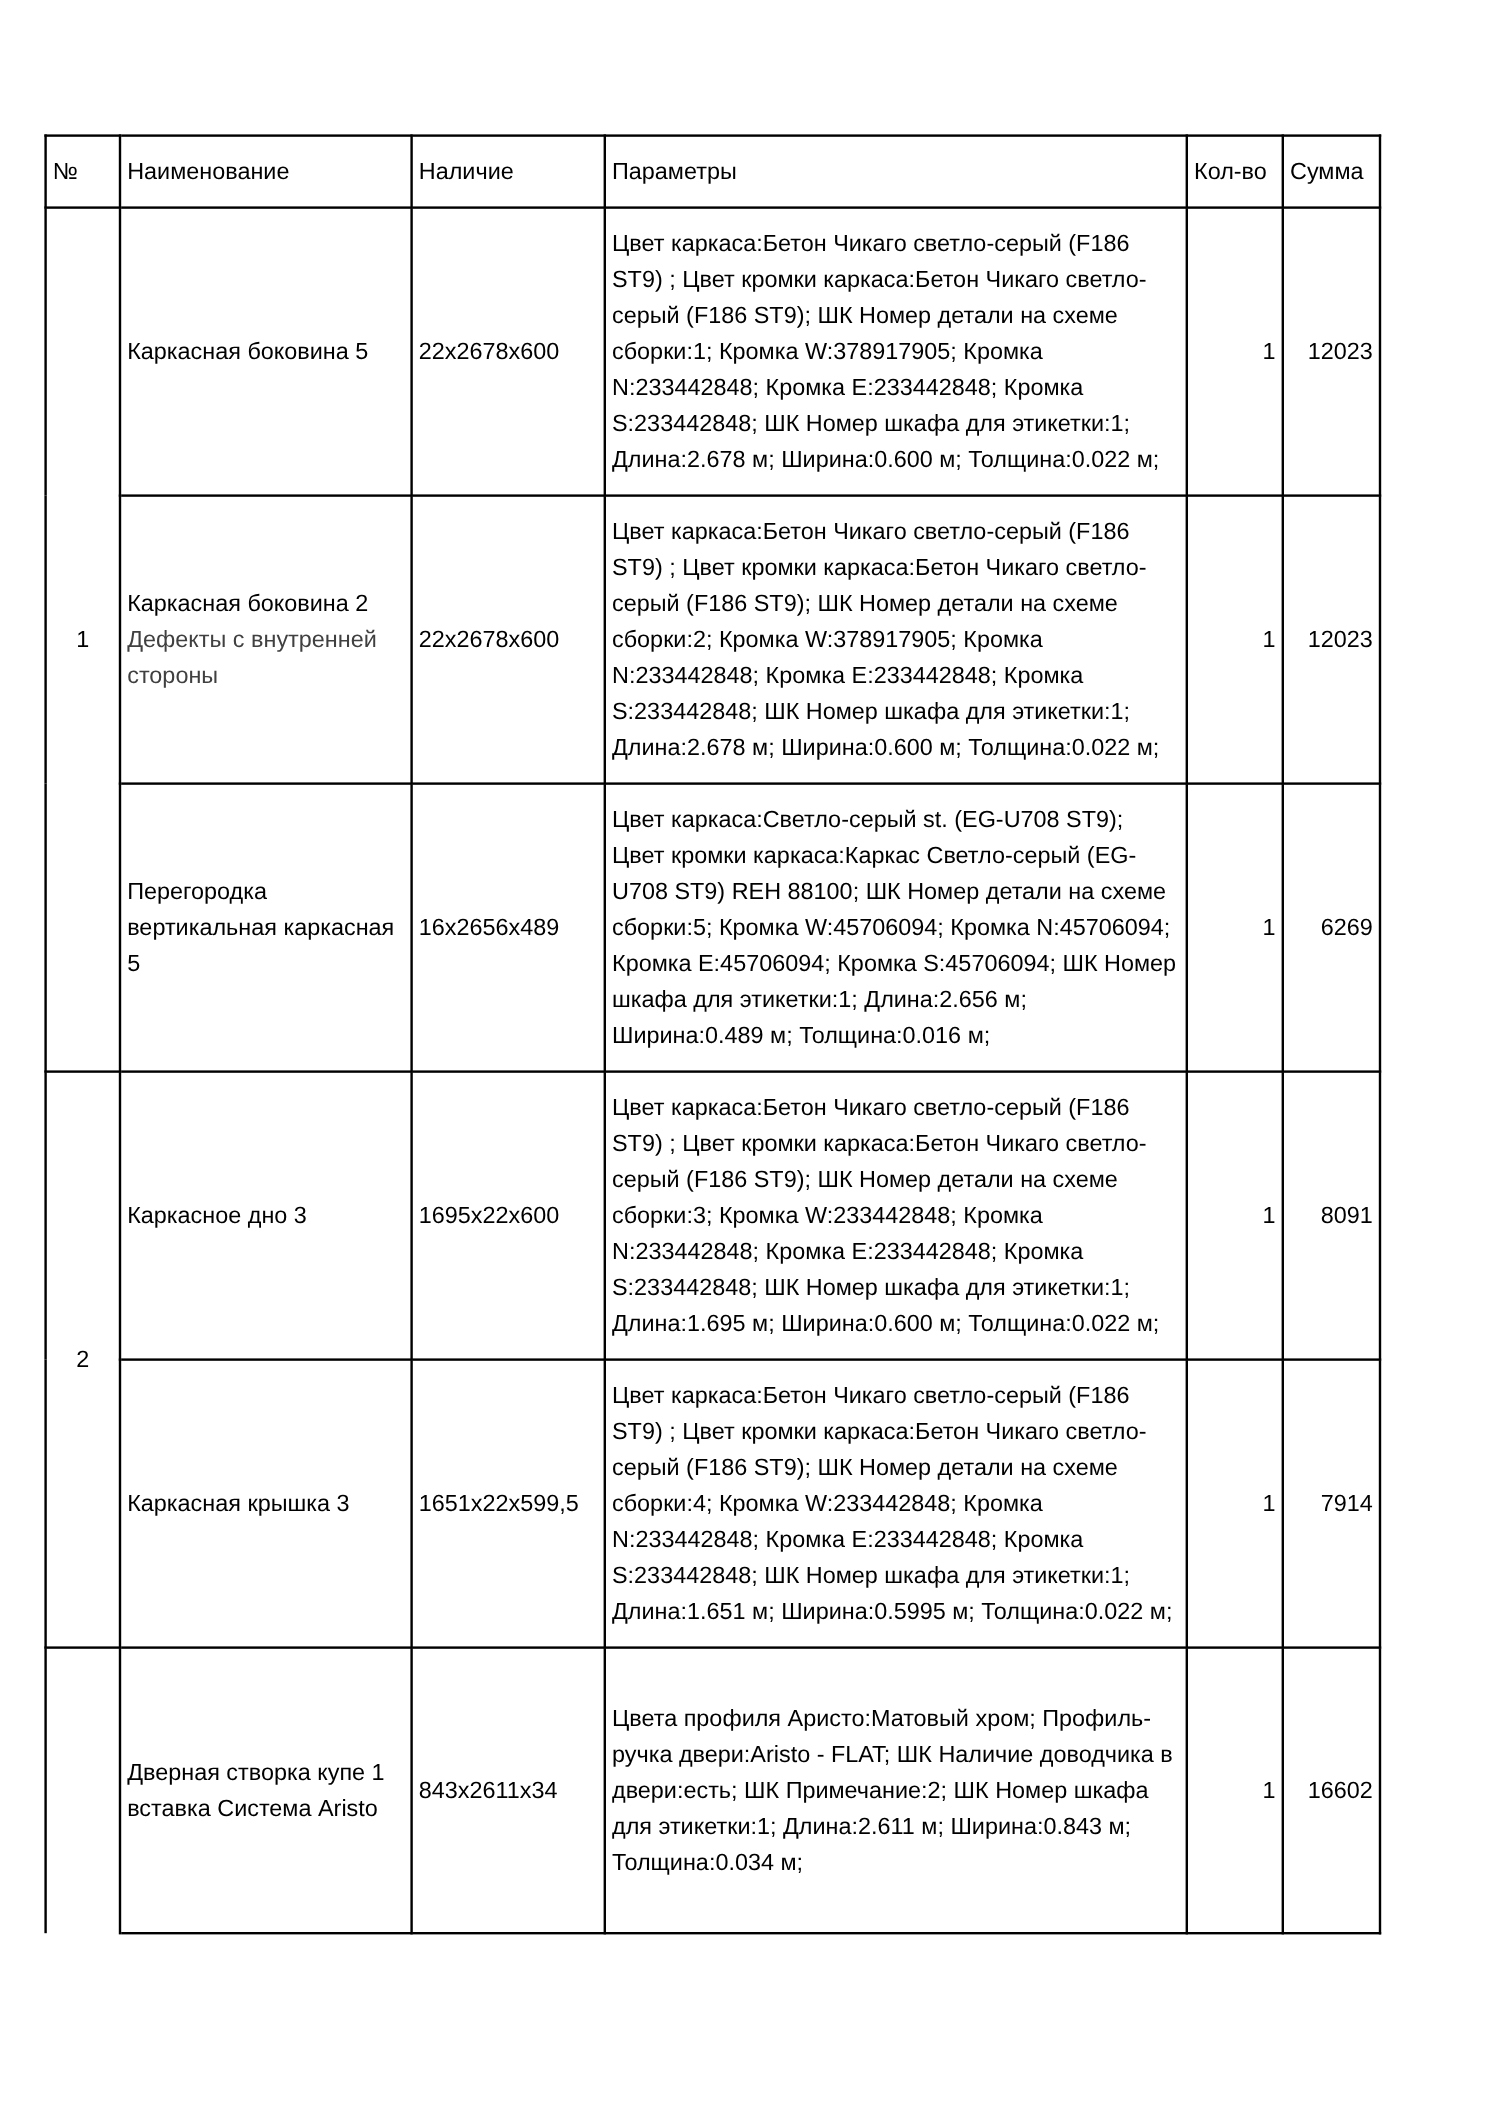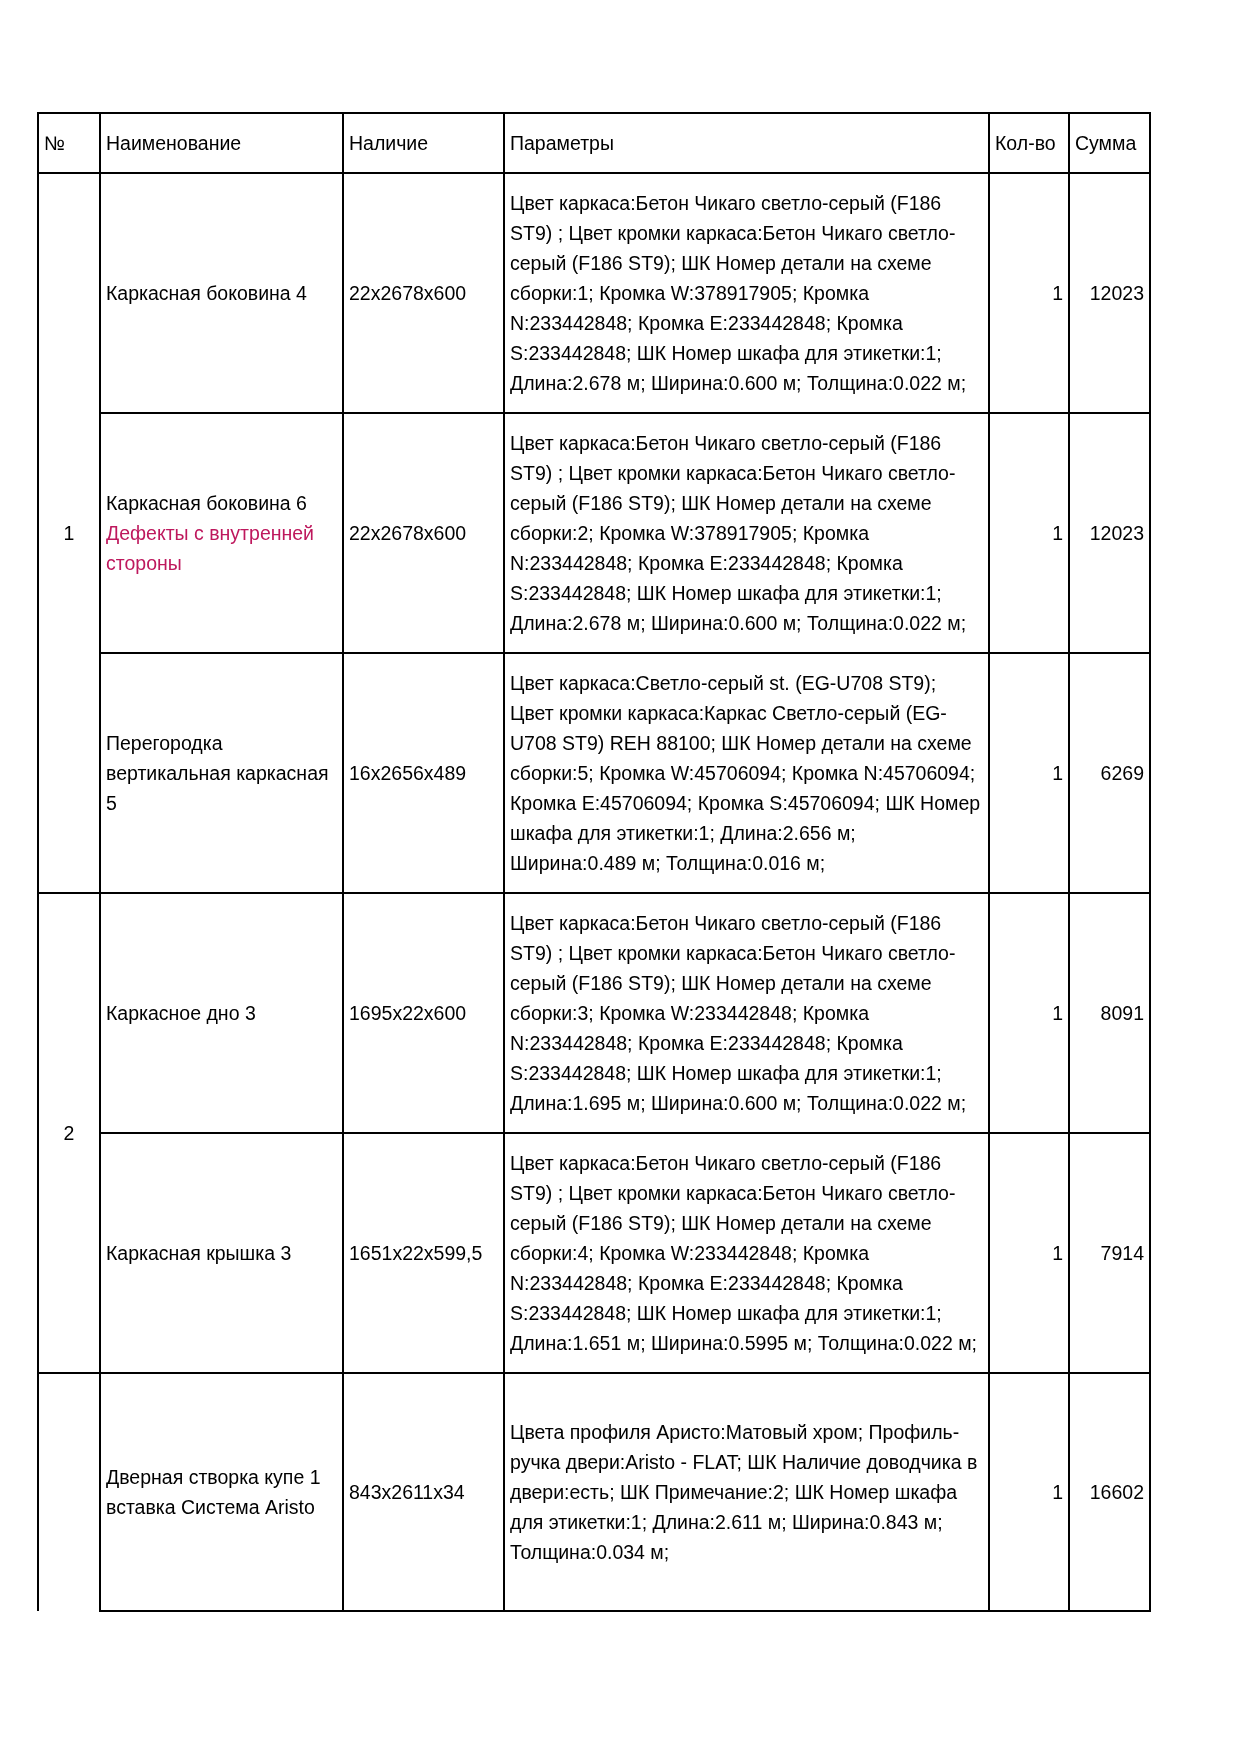--- a/index.html
+++ b/index.html
@@ -57,31 +57,31 @@
         <th>Параметры</th>
         <th>Кол-во</th>
         <th>Сумма</th>
       </tr>
     </thead>
     <tbody>
 
       <tr class="item" style="height:240px">
         <td class="num" rowspan="3">1</td>
         <td>
-          <span class="name-main">Каркасная боковина 4</span>
+          <span class="name-main">Каркасная боковина 5</span>
         </td>
         <td>22x2678x600</td>
         <td class="params">Цвет каркаса:Бетон Чикаго светло-серый (F186 ST9) ; Цвет кромки каркаса:Бетон Чикаго светло-серый (F186 ST9); ШК Номер детали на схеме сборки:1; Кромка W:378917905; Кромка N:233442848; Кромка E:233442848; Кромка S:233442848; ШК Номер шкафа для этикетки:1; Длина:2.678 м; Ширина:0.600 м; Толщина:0.022 м;</td>
         <td class="qty">1</td>
         <td class="sum">12023</td>
       </tr>
       <tr class="item" style="height:240px">
         <td>
-          <span class="name-main">Каркасная боковина 6</span>
-          <span class="defect" style="color: #be185d;">Дефекты с внутренней стороны</span>
+          <span class="name-main">Каркасная боковина 2</span>
+          <span class="defect" style="color: #404040;">Дефекты с внутренней стороны</span>
         </td>
         <td>22x2678x600</td>
         <td class="params">Цвет каркаса:Бетон Чикаго светло-серый (F186 ST9) ; Цвет кромки каркаса:Бетон Чикаго светло-серый (F186 ST9); ШК Номер детали на схеме сборки:2; Кромка W:378917905; Кромка N:233442848; Кромка E:233442848; Кромка S:233442848; ШК Номер шкафа для этикетки:1; Длина:2.678 м; Ширина:0.600 м; Толщина:0.022 м;</td>
         <td class="qty">1</td>
         <td class="sum">12023</td>
       </tr>
       <tr class="item" style="height:240px">
         <td>
           <span class="name-main">Перегородка вертикальная каркасная 5</span>
         </td>

